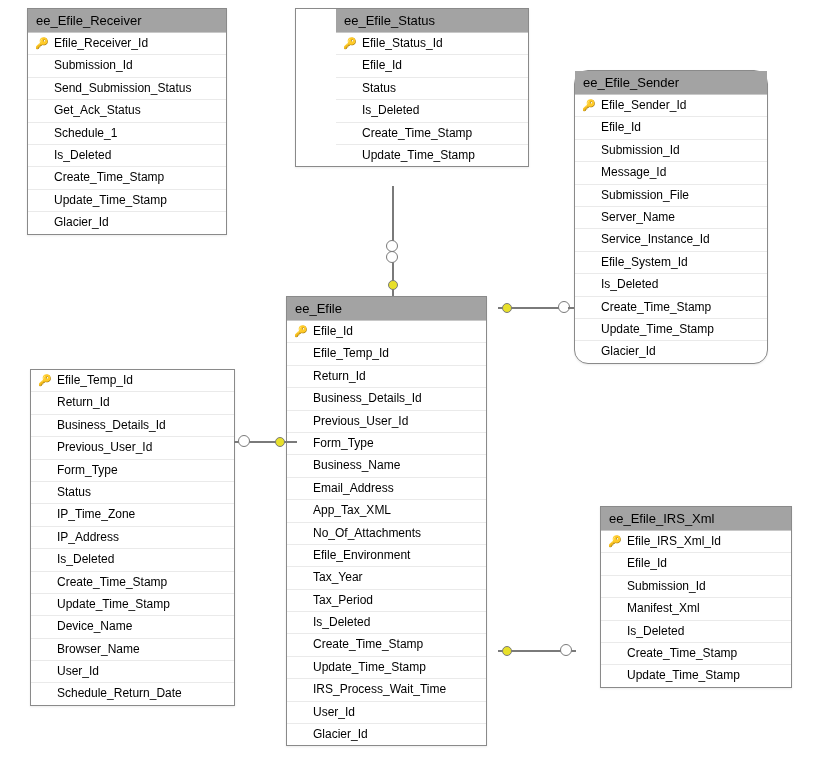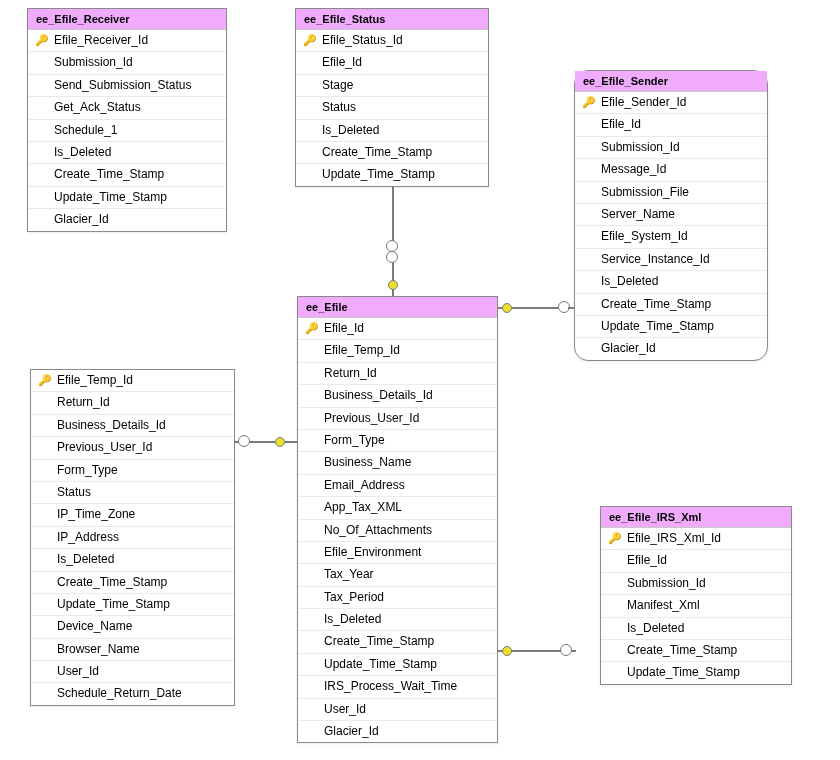--- a/index.html
+++ b/index.html
@@ -11,25 +11,25 @@
     height: 760px;
     position: relative;
   }
   .entity {
     position: absolute;
     background: #fff;
     border: 1px solid #8a8a8a;
     box-shadow: 0 1px 2px rgba(0,0,0,0.08);
   }
   .entity .title {
-    font-weight: bold;
+    font-weight: normal;
     padding: 4px 8px 4px 8px;
     border-bottom: 1px solid #c8c8c8;
-    background: #f0abfc;
-    font-size: 11px;
+    background: #a3a3a3;
+    font-size: 13px;
   }
   .entity .rows {
     padding: 0;
   }
   .entity .row {
     display: flex;
     align-items: center;
     padding: 2px 6px 2px 6px;
     border-bottom: 1px solid #eaeaea;
     font-size: 12px;
@@ -107,34 +107,30 @@
         <span class="keycol"></span>
         <span class="label">Update_Time_Stamp</span>
       </div>
       <div class="row">
         <span class="keycol"></span>
         <span class="label">Glacier_Id</span>
       </div>
     </div>
 </div>
 
-<div class="entity" style="left:295px; top:8px; width:192px;">
+<div class="entity" style="left:295px; top:8px; width:192px;padding-left:40px;">
   <div class="title">ee_Efile_Status</div>
   <div class="rows">
       <div class="row">
         <span class="keycol pk">🔑</span>
         <span class="label">Efile_Status_Id</span>
       </div>
       <div class="row">
         <span class="keycol"></span>
         <span class="label">Efile_Id</span>
-      </div>
-      <div class="row">
-        <span class="keycol"></span>
-        <span class="label">Stage</span>
       </div>
       <div class="row">
         <span class="keycol"></span>
         <span class="label">Status</span>
       </div>
       <div class="row">
         <span class="keycol"></span>
         <span class="label">Is_Deleted</span>
       </div>
       <div class="row">
@@ -170,46 +166,46 @@
       <div class="row">
         <span class="keycol"></span>
         <span class="label">Submission_File</span>
       </div>
       <div class="row">
         <span class="keycol"></span>
         <span class="label">Server_Name</span>
       </div>
       <div class="row">
         <span class="keycol"></span>
+        <span class="label">Service_Instance_Id</span>
+      </div>
+      <div class="row">
+        <span class="keycol"></span>
         <span class="label">Efile_System_Id</span>
       </div>
       <div class="row">
         <span class="keycol"></span>
-        <span class="label">Service_Instance_Id</span>
-      </div>
-      <div class="row">
-        <span class="keycol"></span>
         <span class="label">Is_Deleted</span>
       </div>
       <div class="row">
         <span class="keycol"></span>
         <span class="label">Create_Time_Stamp</span>
       </div>
       <div class="row">
         <span class="keycol"></span>
         <span class="label">Update_Time_Stamp</span>
       </div>
       <div class="row">
         <span class="keycol"></span>
         <span class="label">Glacier_Id</span>
       </div>
     </div>
 </div>
 
-<div class="entity" style="left:297px; top:296px; width:199px;">
+<div class="entity" style="left:286px; top:296px; width:199px;">
   <div class="title">ee_Efile</div>
   <div class="rows">
       <div class="row">
         <span class="keycol pk">🔑</span>
         <span class="label">Efile_Id</span>
       </div>
       <div class="row">
         <span class="keycol"></span>
         <span class="label">Efile_Temp_Id</span>
       </div>

